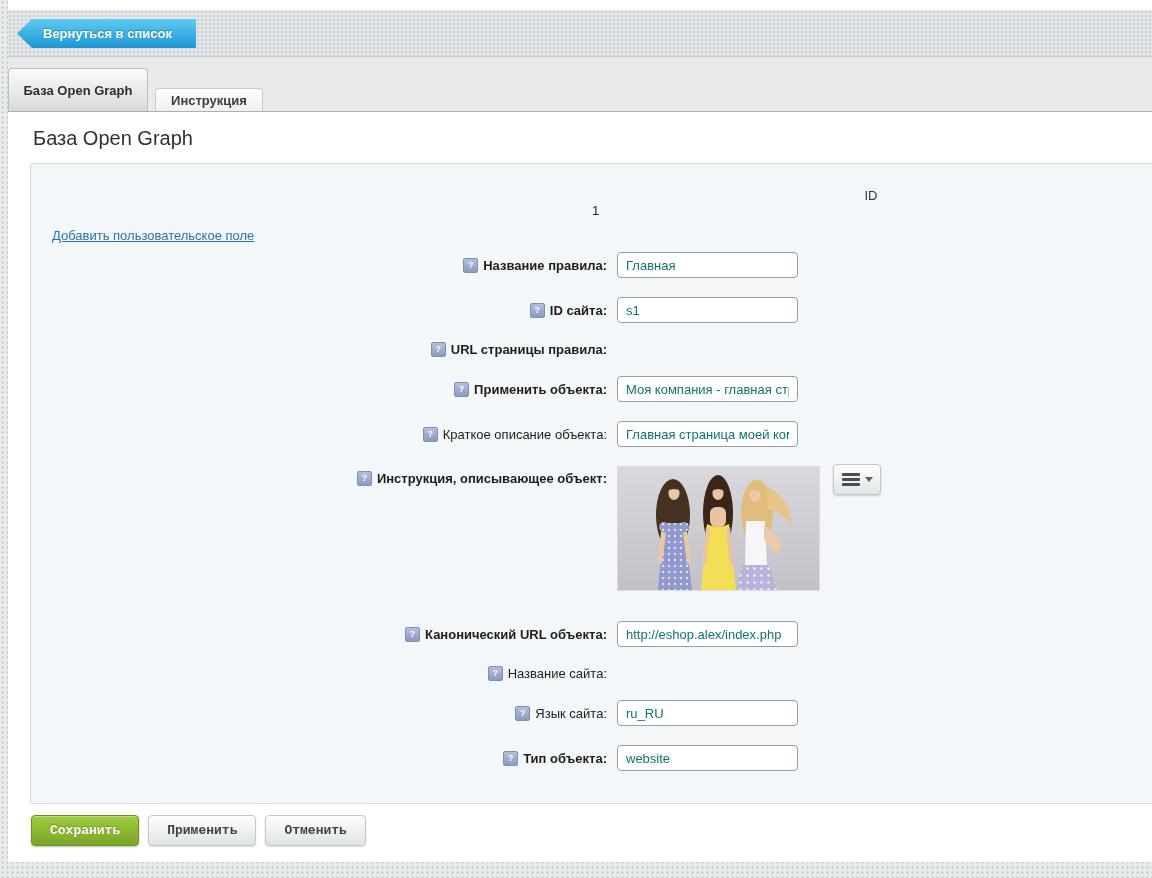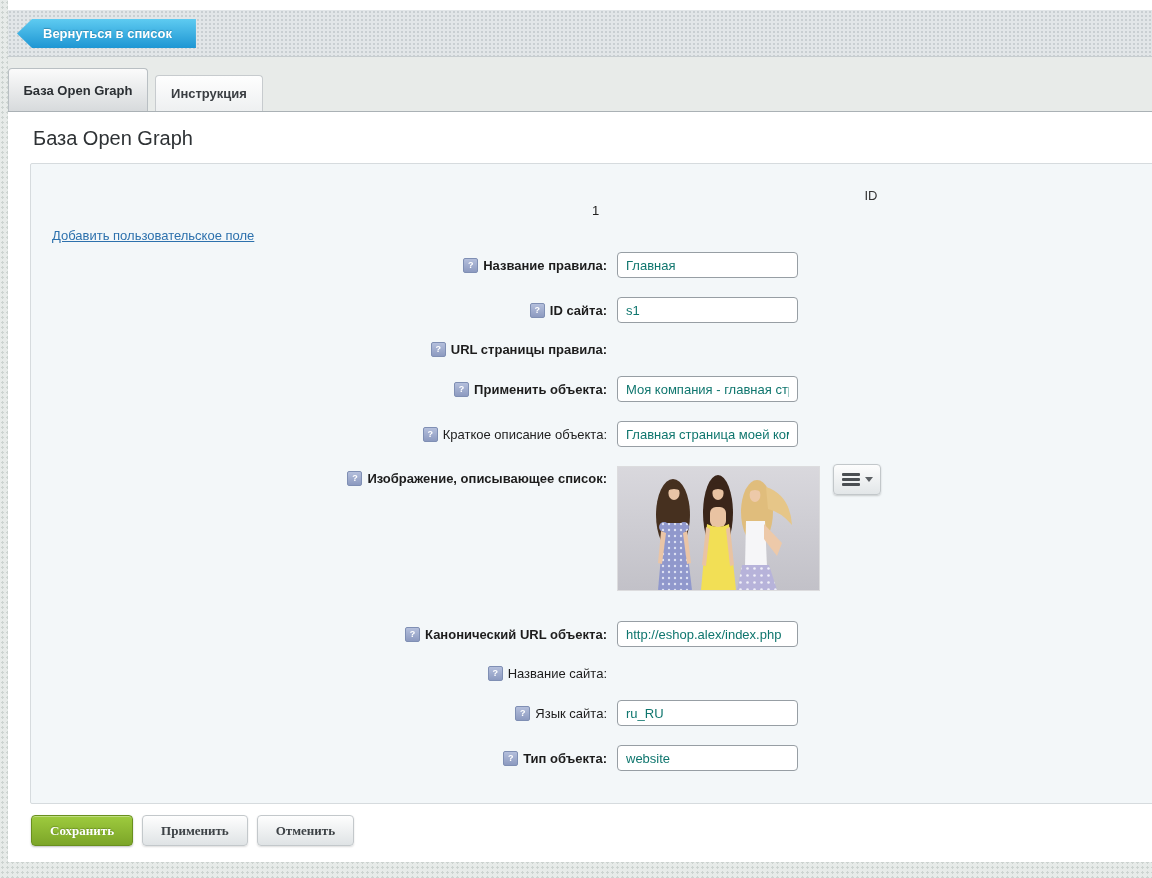--- a/index.html
+++ b/index.html
@@ -35,21 +35,21 @@
   .tab{
     box-sizing:border-box;font-size:13px;font-weight:bold;color:#2b2f33;
     border:1px solid #b9bfc3;border-bottom:none;border-radius:4px 4px 0 0;
     display:flex;align-items:center;justify-content:center;cursor:pointer;
   }
   .tab.active{
     width:140px;height:43px;margin-left:0;
     background:linear-gradient(#fbfbfb,#d7dadc);
   }
   .tab.inactive{
-    width:108px;height:36px;margin-left:7px;
+    width:108px;height:23px;margin-left:7px;
     background:linear-gradient(#fefefe,#eef0f1);
     border-color:#c7cbce;color:#3a3e42;
   }
   .content{border-top:1px solid #aab1b5;background:#fff;height:750px;position:relative;}
   .page-title{margin:15px 0 0 25px;font-size:20px;font-weight:normal;color:#2e3235;}
   .form-box{
     margin:13px -2px 0 22px;
     background:#f3f7f9;border:1px solid #d6dbde;border-radius:2px;
     padding:12px 0 32px 0;
   }
@@ -91,21 +91,21 @@
     display:flex;align-items:center;justify-content:center;
   }
   .hamb{display:inline-block;width:18px;}
   .hamb span{display:block;height:3px;background:#4a4e52;margin:2px 0;border-radius:1px;}
   .caret{width:0;height:0;margin-left:5px;
     border-left:4px solid rgba(0,0,0,0);border-right:4px solid rgba(0,0,0,0);
     border-top:5px solid #5c6064;}
   .btn-row{margin:11px 0 0 23px;display:flex;}
   .btn{
     height:31px;padding:0 18px;border-radius:4px;cursor:pointer;
-    font-family:Liberation Serif, serif;font-size:13px;font-weight:bold;margin-right:9px;
+    font-family:Liberation Mono, monospace;font-size:13px;font-weight:bold;margin-right:9px;
   }
   .btn.save{
     background:linear-gradient(#9ecb3e,#7ca528);
     border:1px solid #69901e;color:#fff;
     text-shadow:0 -1px 1px rgba(40,70,0,.35);
     box-shadow:inset 0 1px 0 rgba(255,255,255,.35),0 1px 2px rgba(0,0,0,.25);
   }
   .btn.plain{
     background:linear-gradient(#fefefe,#dfe3e5);
     border:1px solid #c3c8cb;color:#3d4246;
@@ -171,21 +171,21 @@
           <div class="row field-row">
             <div class="label-cell">
               <span class="help">?</span>
               <span class="f-label">Краткое описание объекта</span>
             </div>
             <div class="value-cell"><input type="text" class="text-input" value="Главная страница моей ком" style=""></div>
           </div>
           <div class="row field-row image-row">
             <div class="label-cell">
               <span class="help">?</span>
-              <span class="f-label bold">Изображение, описывающее список</span>
+              <span class="f-label bold">Инструкция, описывающее объект</span>
             </div>
             <div class="value-cell">
   <div class="photo-wrap">
     <svg class="photo" viewBox="0 0 201 123" xmlns="http://www.w3.org/2000/svg">
       <defs>
         <linearGradient id="bgg" x1="0" y1="0" x2="0" y2="1">
           <stop offset="0" stop-color="#d9d8dd"></stop>
                       <stop offset="1" stop-color="#c2c1c8"></stop>
         </linearGradient>
         <pattern id="pp" width="6" height="6" patternUnits="userSpaceOnUse">

